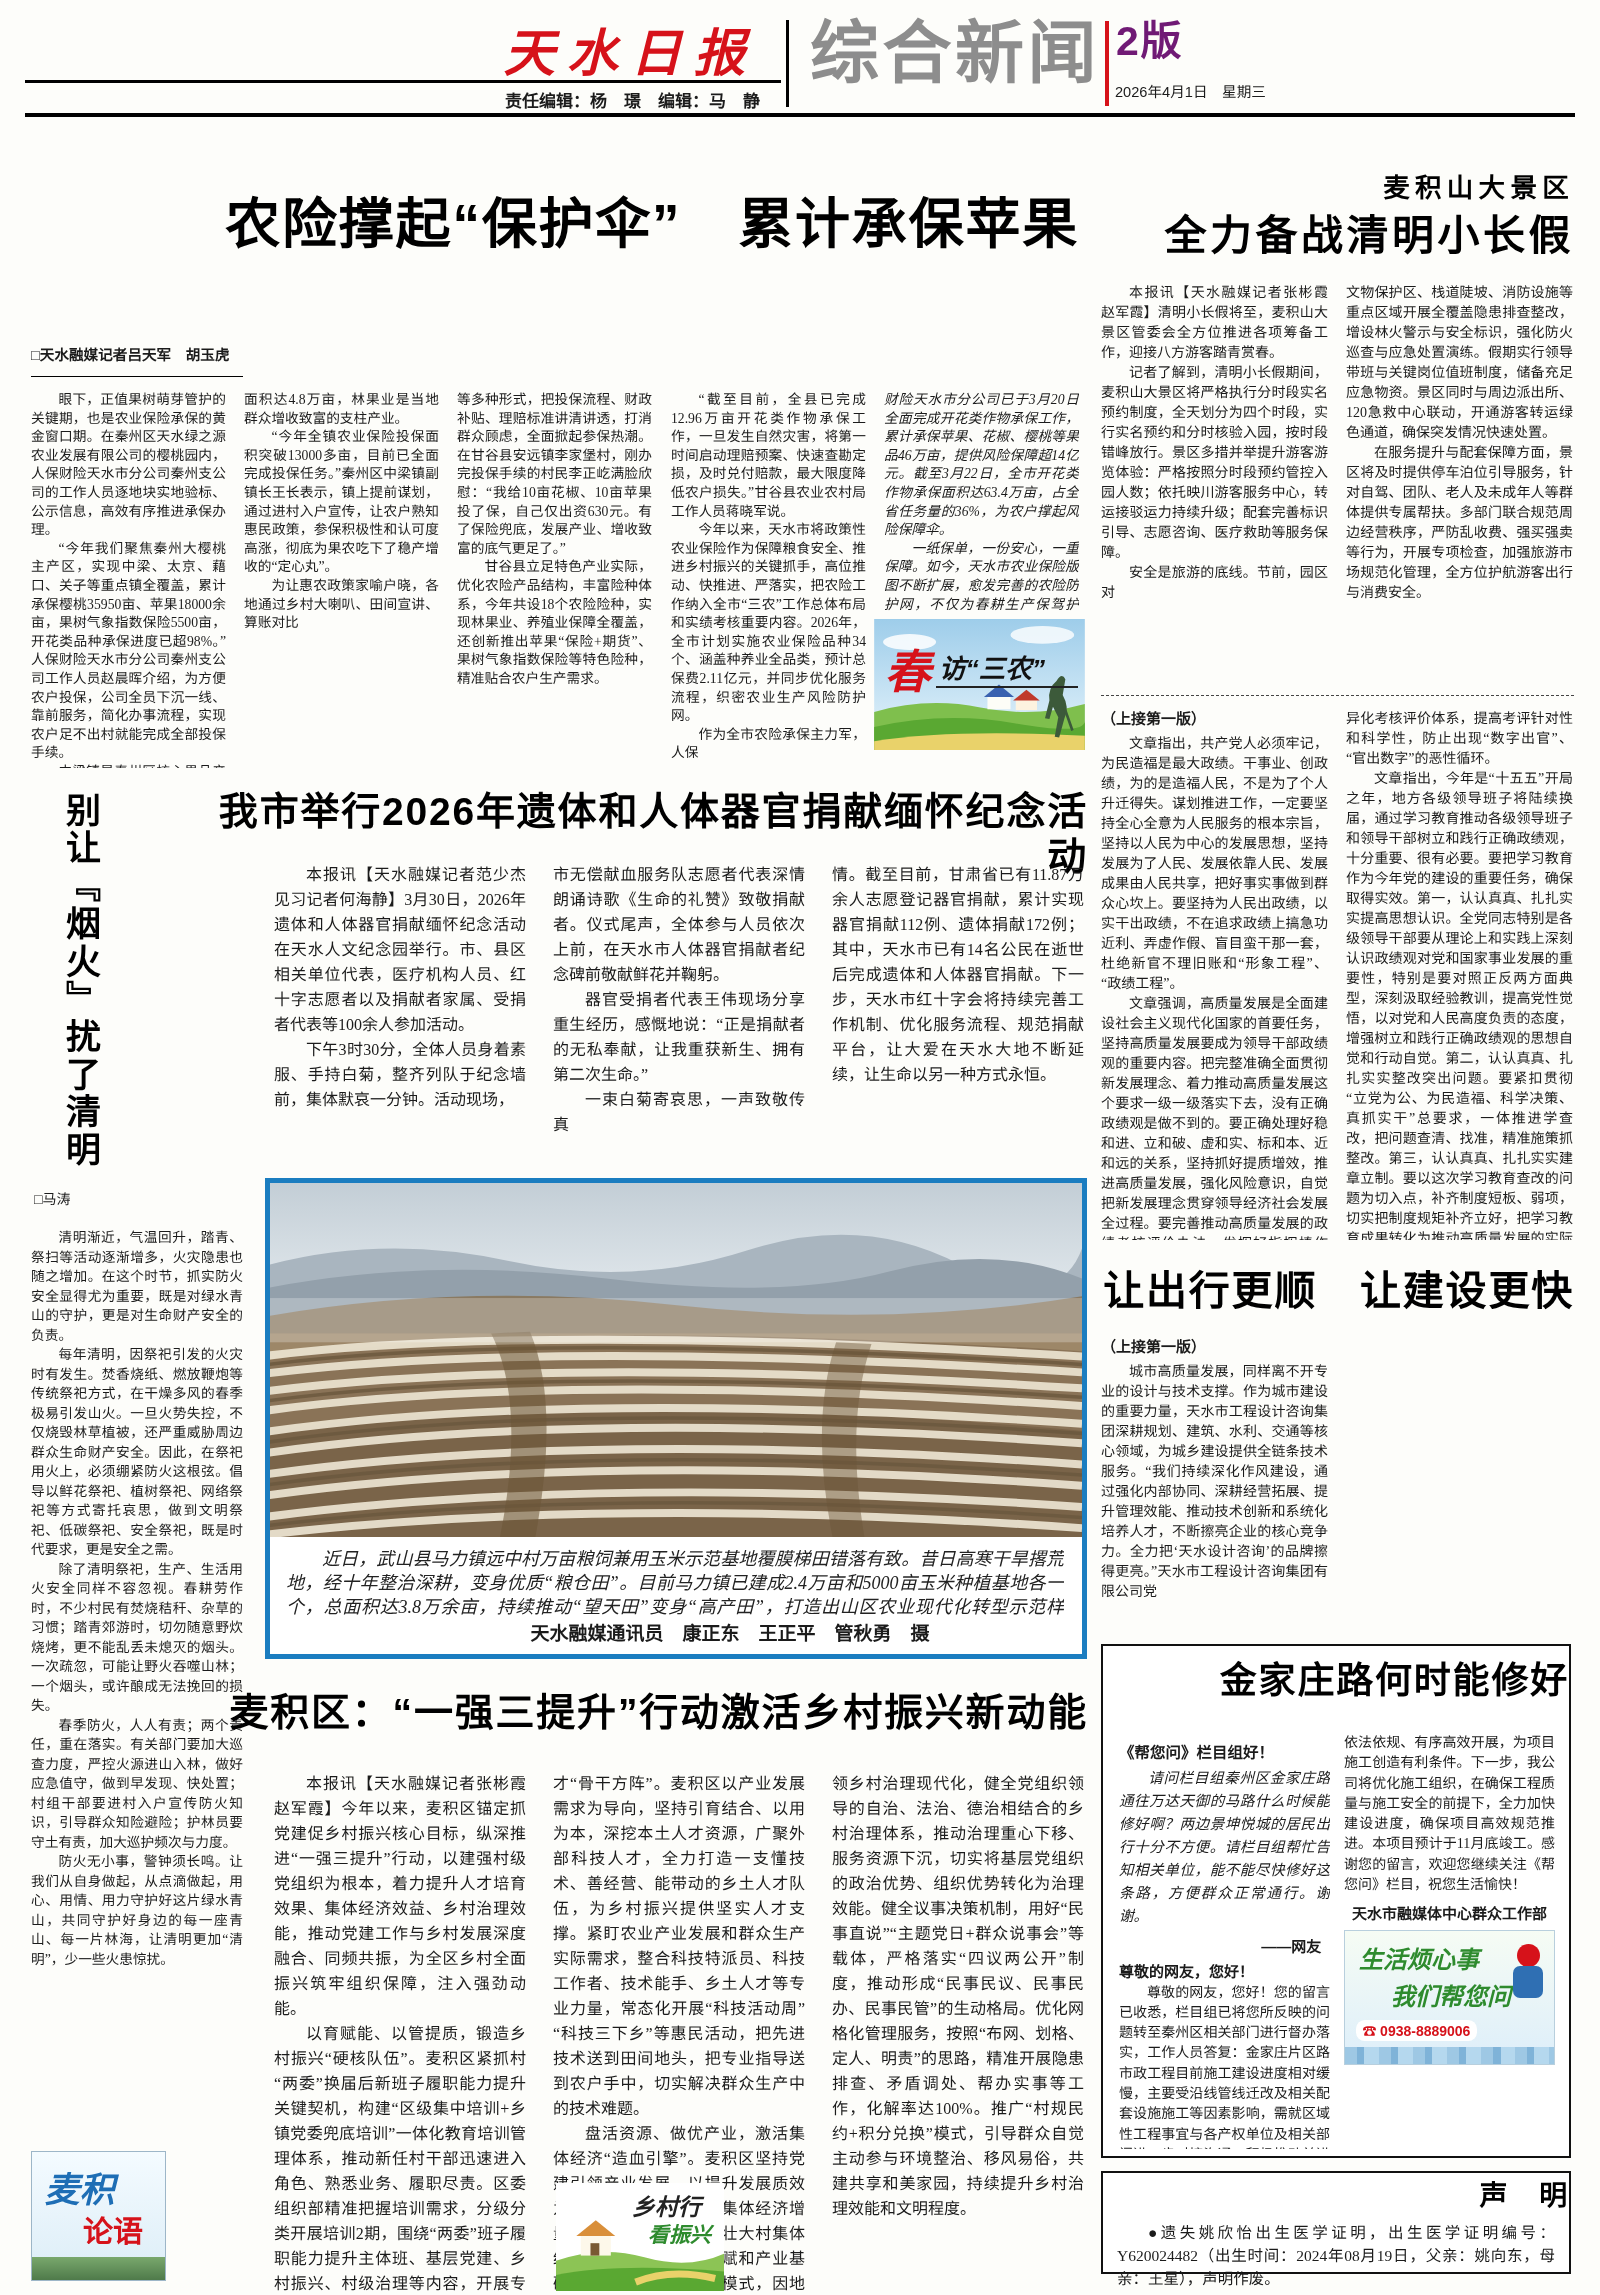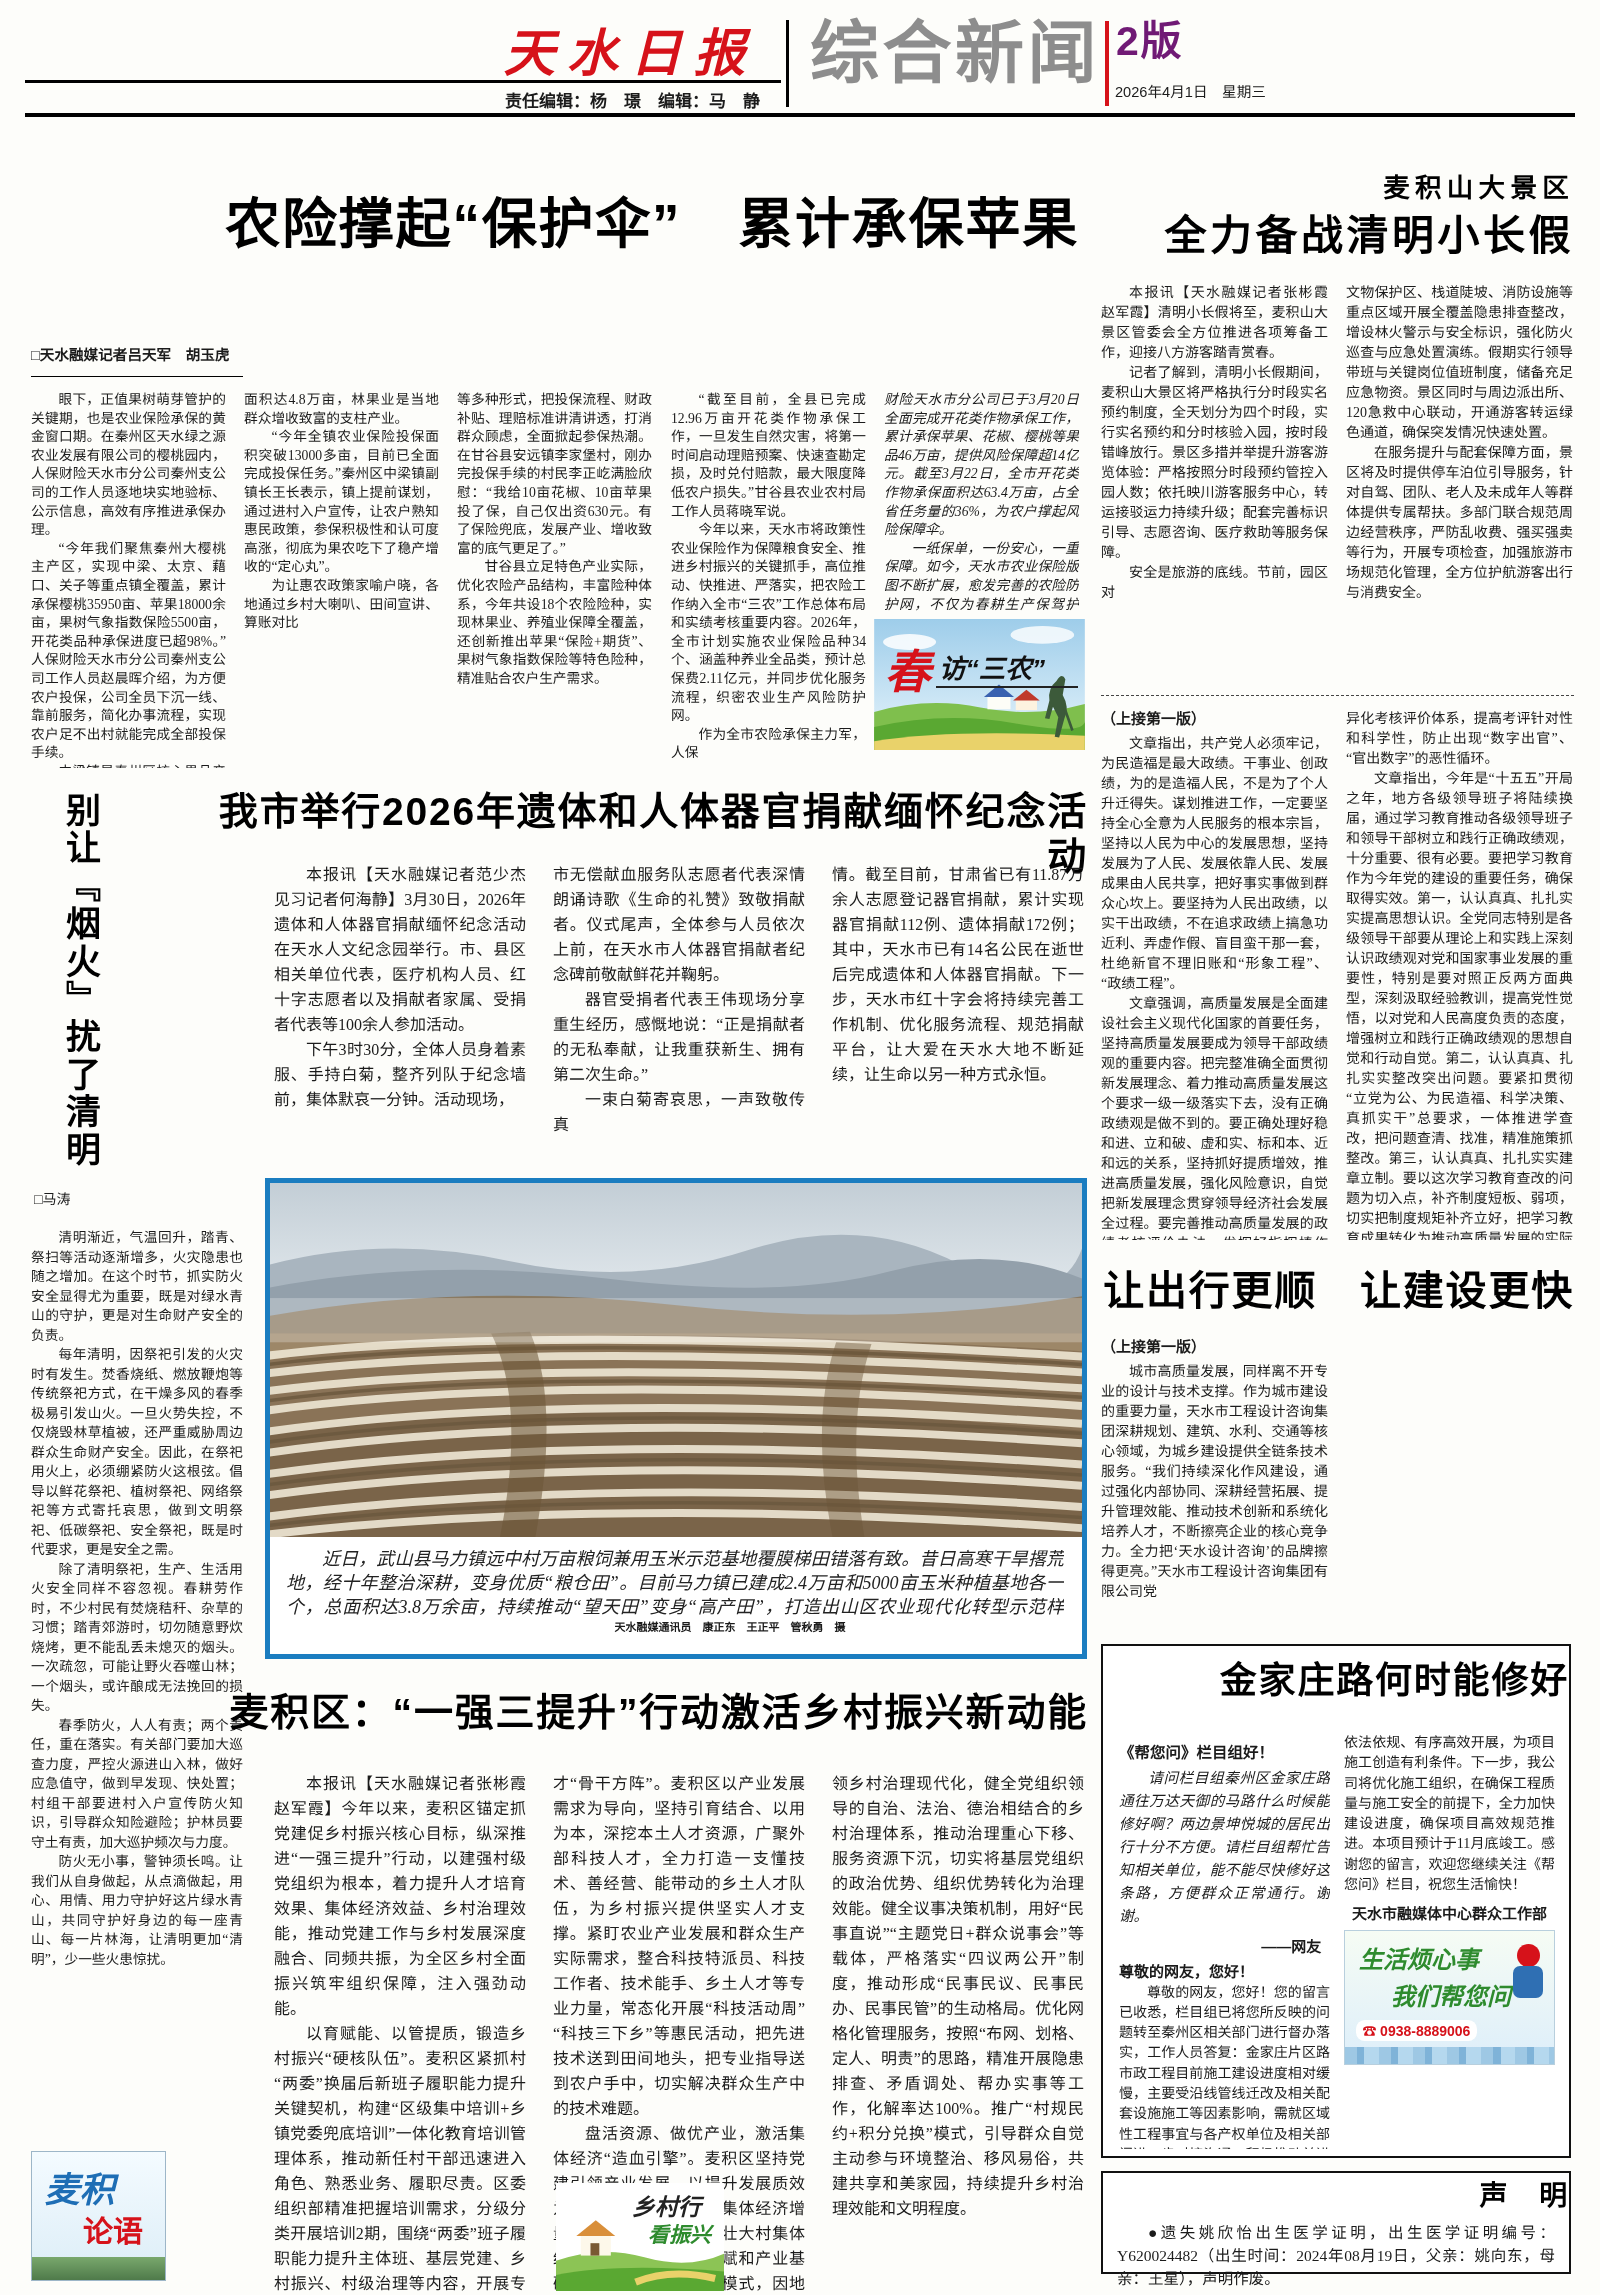--- a/index.html
+++ b/index.html
@@ -157,21 +157,21 @@
         <path d="M-10,342 Q355,290 918,330"></path>
         <path d="M-10,388 Q375,340 918,378"></path>
       </g>
       <path d="M250,170 q40,80 10,230 l40,0 q28,-150 -6,-232 Z" fill="#6b5537" opacity="0.55"></path>
       <path d="M640,180 q-30,90 -4,220 l36,0 q-22,-130 8,-218 Z" fill="#6b5537" opacity="0.45"></path>
       <rect x="0" y="130" width="918" height="50" fill="#ffffff" opacity="0.25"></rect>
     </svg>
     <div class="col kai" style="position:absolute;left:16px;top:364px;width:778px;height:69px;font-size:18px;line-height:24px;color:#222;font-style:italic;">
       <p style="margin:0;text-indent:2em;">近日，武山县马力镇远中村万亩粮饲兼用玉米示范基地覆膜梯田错落有致。昔日高寒干旱撂荒地，经十年整治深耕，变身优质“粮仓田”。目前马力镇已建成2.4万亩和5000亩玉米种植基地各一个，总面积达3.8万余亩，持续推动“望天田”变身“高产田”，打造出山区农业现代化转型示范样板。</p>
     </div>
-    <div class="abs lbl" style="left:0;top:435px;width:778px;text-align:center;font-size:11px;padding-left:142px;box-sizing:border-box;">天水融媒通讯员　康正东　王正平　管秋勇　摄</div>
+    <div class="abs lbl" style="left:0;top:435px;width:778px;text-align:center;font-size:19px;padding-left:142px;box-sizing:border-box;">天水融媒通讯员　康正东　王正平　管秋勇　摄</div>
   </div>
 
   <div class="abs hl" style="left:221px;top:1691px;width:867px;font-size:39px;">麦积区：“一强三提升”行动激活乡村振兴新动能</div>
   <div class="col s18" style="left:274px;top:1771px;width:252px;height:520px;">
       <p>本报讯【天水融媒记者张彬霞　赵军霞】今年以来，麦积区锚定抓党建促乡村振兴核心目标，纵深推进“一强三提升”行动，以建强村级党组织为根本，着力提升人才培育效果、集体经济效益、乡村治理效能，推动党建工作与乡村发展深度融合、同频共振，为全区乡村全面振兴筑牢组织保障，注入强劲动能。</p>
       <p>以育赋能、以管提质，锻造乡村振兴“硬核队伍”。麦积区紧抓村“两委”换届后新班子履职能力提升关键契机，构建“区级集中培训+乡镇党委兜底培训”一体化教育培训管理体系，推动新任村干部迅速进入角色、熟悉业务、履职尽责。区委组织部精准把握培训需求，分级分类开展培训2期，围绕“两委”班子履职能力提升主体班、基层党建、乡村振兴、村级治理等内容，开展专题辅导、现场教学、经验交流，着力培养新任干部履职能力。各乡镇依托党校、新时代文明实践所等阵地，通过集中培训、现场观摩等形式，分层开展培训，实现村“两委”成员培训全覆盖。</p>
     </div>
   <div class="col s18 cont" style="left:553px;top:1771px;width:252px;height:520px;">
       <p>才“骨干方阵”。麦积区以产业发展需求为导向，坚持引育结合、以用为本，深挖本土人才资源，广聚外部科技人才，全力打造一支懂技术、善经营、能带动的乡土人才队伍，为乡村振兴提供坚实人才支撑。紧盯农业产业发展和群众生产实际需求，整合科技特派员、科技工作者、技术能手、乡土人才等专业力量，常态化开展“科技活动周”“科技三下乡”等惠民活动，把先进技术送到田间地头，把专业指导送到农户手中，切实解决群众生产中的技术难题。</p>
       <p>盘活资源、做优产业，激活集体经济“造血引擎”。麦积区坚持党建引领产业发展，以提升发展质效为核心，深入开展村级集体经济增量扩面行动，组织发展壮大村集体经济。立足各镇资源禀赋和产业基础，分类指导探索发展模式，因地制宜打造“一村一品”“一镇一业”发展格局，将特色资源转化为发展优势，推动村级集体经济提质增效，实现村“两委”成员增收“造血”能力。</p>

